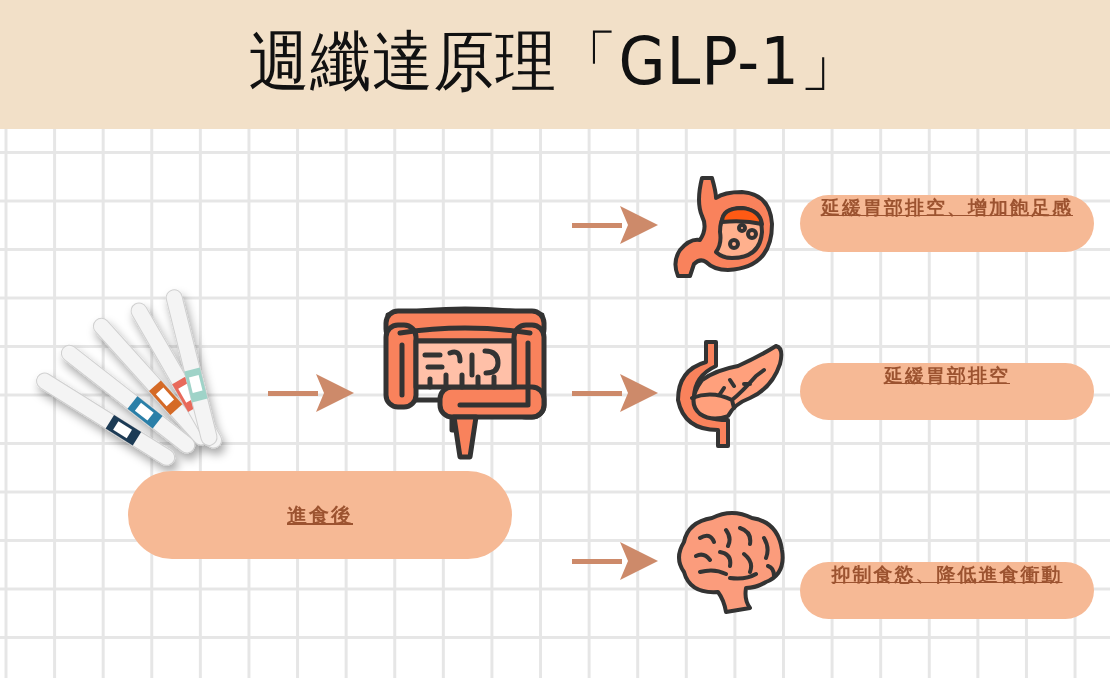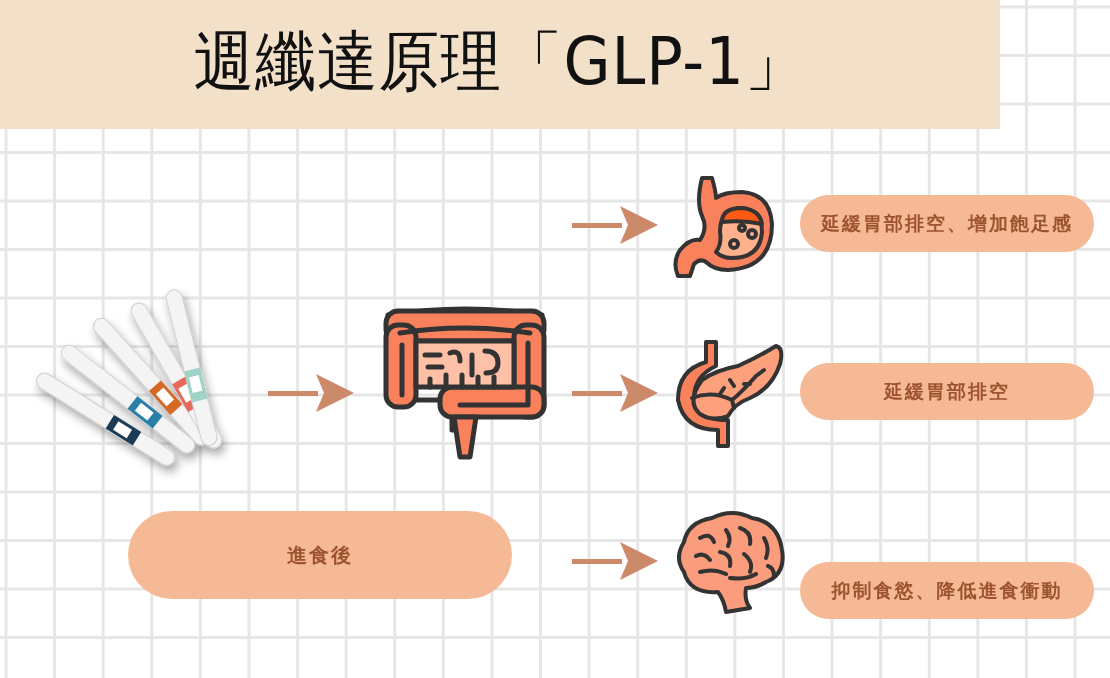--- a/index.html
+++ b/index.html
@@ -7,39 +7,40 @@
     width: 1110px; height: 678px; position: relative; overflow: hidden;
     background-color: #ffffff;
     background-image:
       linear-gradient(to right, #e6e6e6 0, #e6e6e6 3px, transparent 3px),
       linear-gradient(to bottom, #e6e6e6 0, #e6e6e6 3px, transparent 3px);
     background-size: 48.6px 48.5px, 48.6px 48.5px;
     background-position: 4.5px 0, 0 5.5px;
     font-family: "DejaVu Sans", sans-serif;
   }
   .header {
-    position: absolute; left: 0; top: 0; width: 1000px; height: 129px;
+    position: absolute; left: 0; top: 0; width: 1110px; height: 129px;
     background: #f2e0c8;
   }
   .title {
     position: absolute; left: 0; right: 0; top: 22px;
     text-align: center; font-size: 66px; line-height: 80px; color: #111;
     letter-spacing: 1px; font-family: "DejaVu Sans", sans-serif;
     transform: scaleX(0.92);
   }
   .pill {
     position: absolute; background: #f6b995; border-radius: 40px;
     color: #9c5330; font-weight: bold; text-align: center;
-    display: flex; align-items: center; justify-content: center;
+    display: flex; justify-content: center;
     letter-spacing: 2px;
+    text-decoration: underline;
   }
   .pill.right { left: 800px; width: 294px; height: 57px; font-size: 19px; }
   .pill.left {
-    left: 128px; top: 511px; width: 384px; height: 88px; font-size: 20px;
-    flex-direction: row; line-height: 28px; border-radius: 44px;
+    left: 128px; top: 471px; width: 384px; height: 88px; font-size: 20px;
+    flex-direction: column; line-height: 28px; border-radius: 44px;
   }
   .arrow { position: absolute; }
   .icon { position: absolute; }
 </style>
 </head>
 <body>
 
 <div class="header">
   <div class="title">週纖達原理「GLP-1」</div>
 </div>

